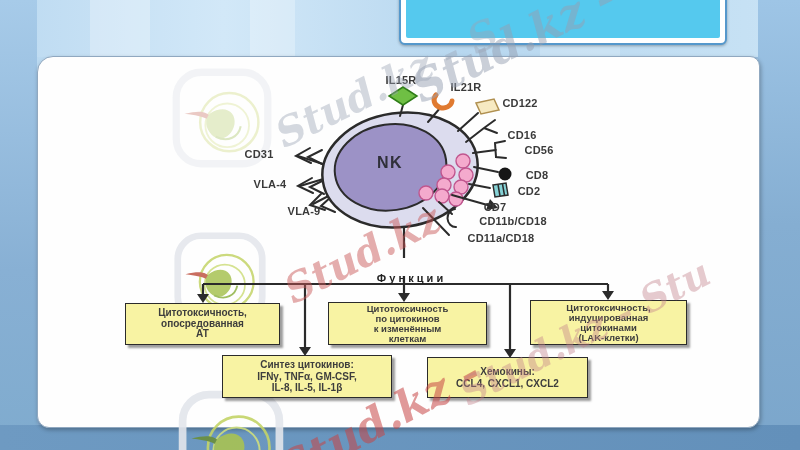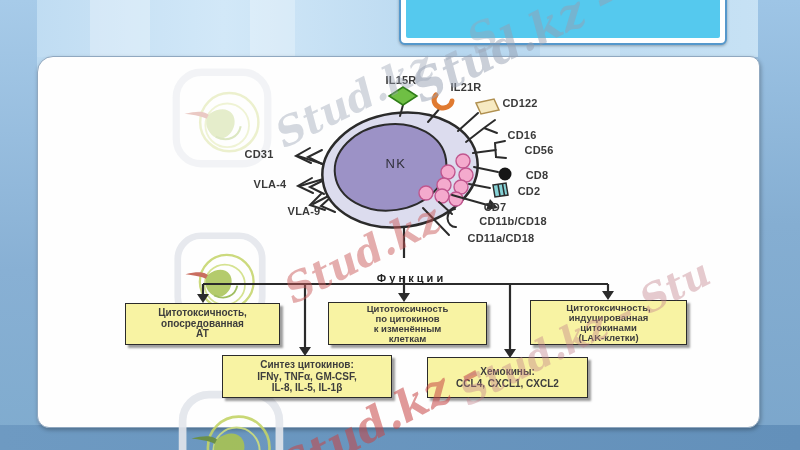--- a/index.html
+++ b/index.html
@@ -19,21 +19,21 @@
     border:1px solid #90a8c0;border-radius:16px 10px 12px 12px;box-shadow:1px 2px 4px rgba(0,0,0,.28);}
   .titlebox{position:absolute;left:399px;top:-14px;width:328px;height:59px;background:#fff;
     border:2px solid #5598cc;border-radius:6px;padding:5px;box-sizing:border-box;
     box-shadow:0 1px 3px rgba(0,0,0,.3);}
   .titlebox-inner{width:100%;height:100%;background:#55c9ee;border-radius:2px;}
   .logo{position:absolute;pointer-events:none;}
   .diagram{position:absolute;left:0;top:0;width:800px;height:450px;}
   .rlabel{position:absolute;transform:translate(-50%,-50%);font-weight:bold;font-size:11px;
     color:#3a3a3a;white-space:nowrap;letter-spacing:.2px;}
   .cell-label{position:absolute;left:390px;top:163px;transform:translate(-50%,-50%);
-    font-weight:normal;font-size:13px;letter-spacing:1.5px;color:#30303a;margin-left:6px;}
+    font-weight:bold;font-size:16px;letter-spacing:1.5px;color:#30303a;}
   .func-label{position:absolute;left:400px;top:278px;transform:translate(-50%,-50%);
     font-weight:bold;font-size:11px;color:#222;white-space:nowrap;padding-left:20px;}
   .fbox{position:absolute;background:#f8f3a3;border:1.6px solid #2b2b2b;
     box-shadow:3px 3px 2px rgba(60,60,60,.5);display:flex;flex-direction:column;
     justify-content:center;align-items:center;text-align:center;
     font-weight:bold;font-size:10px;line-height:10.5px;color:#3d3d3d;box-sizing:border-box;}
   .wm{position:absolute;font-family:"DejaVu Serif",serif;font-style:italic;font-weight:bold;
     white-space:nowrap;transform-origin:0 50%;pointer-events:none;}
 </style>
 </head>

